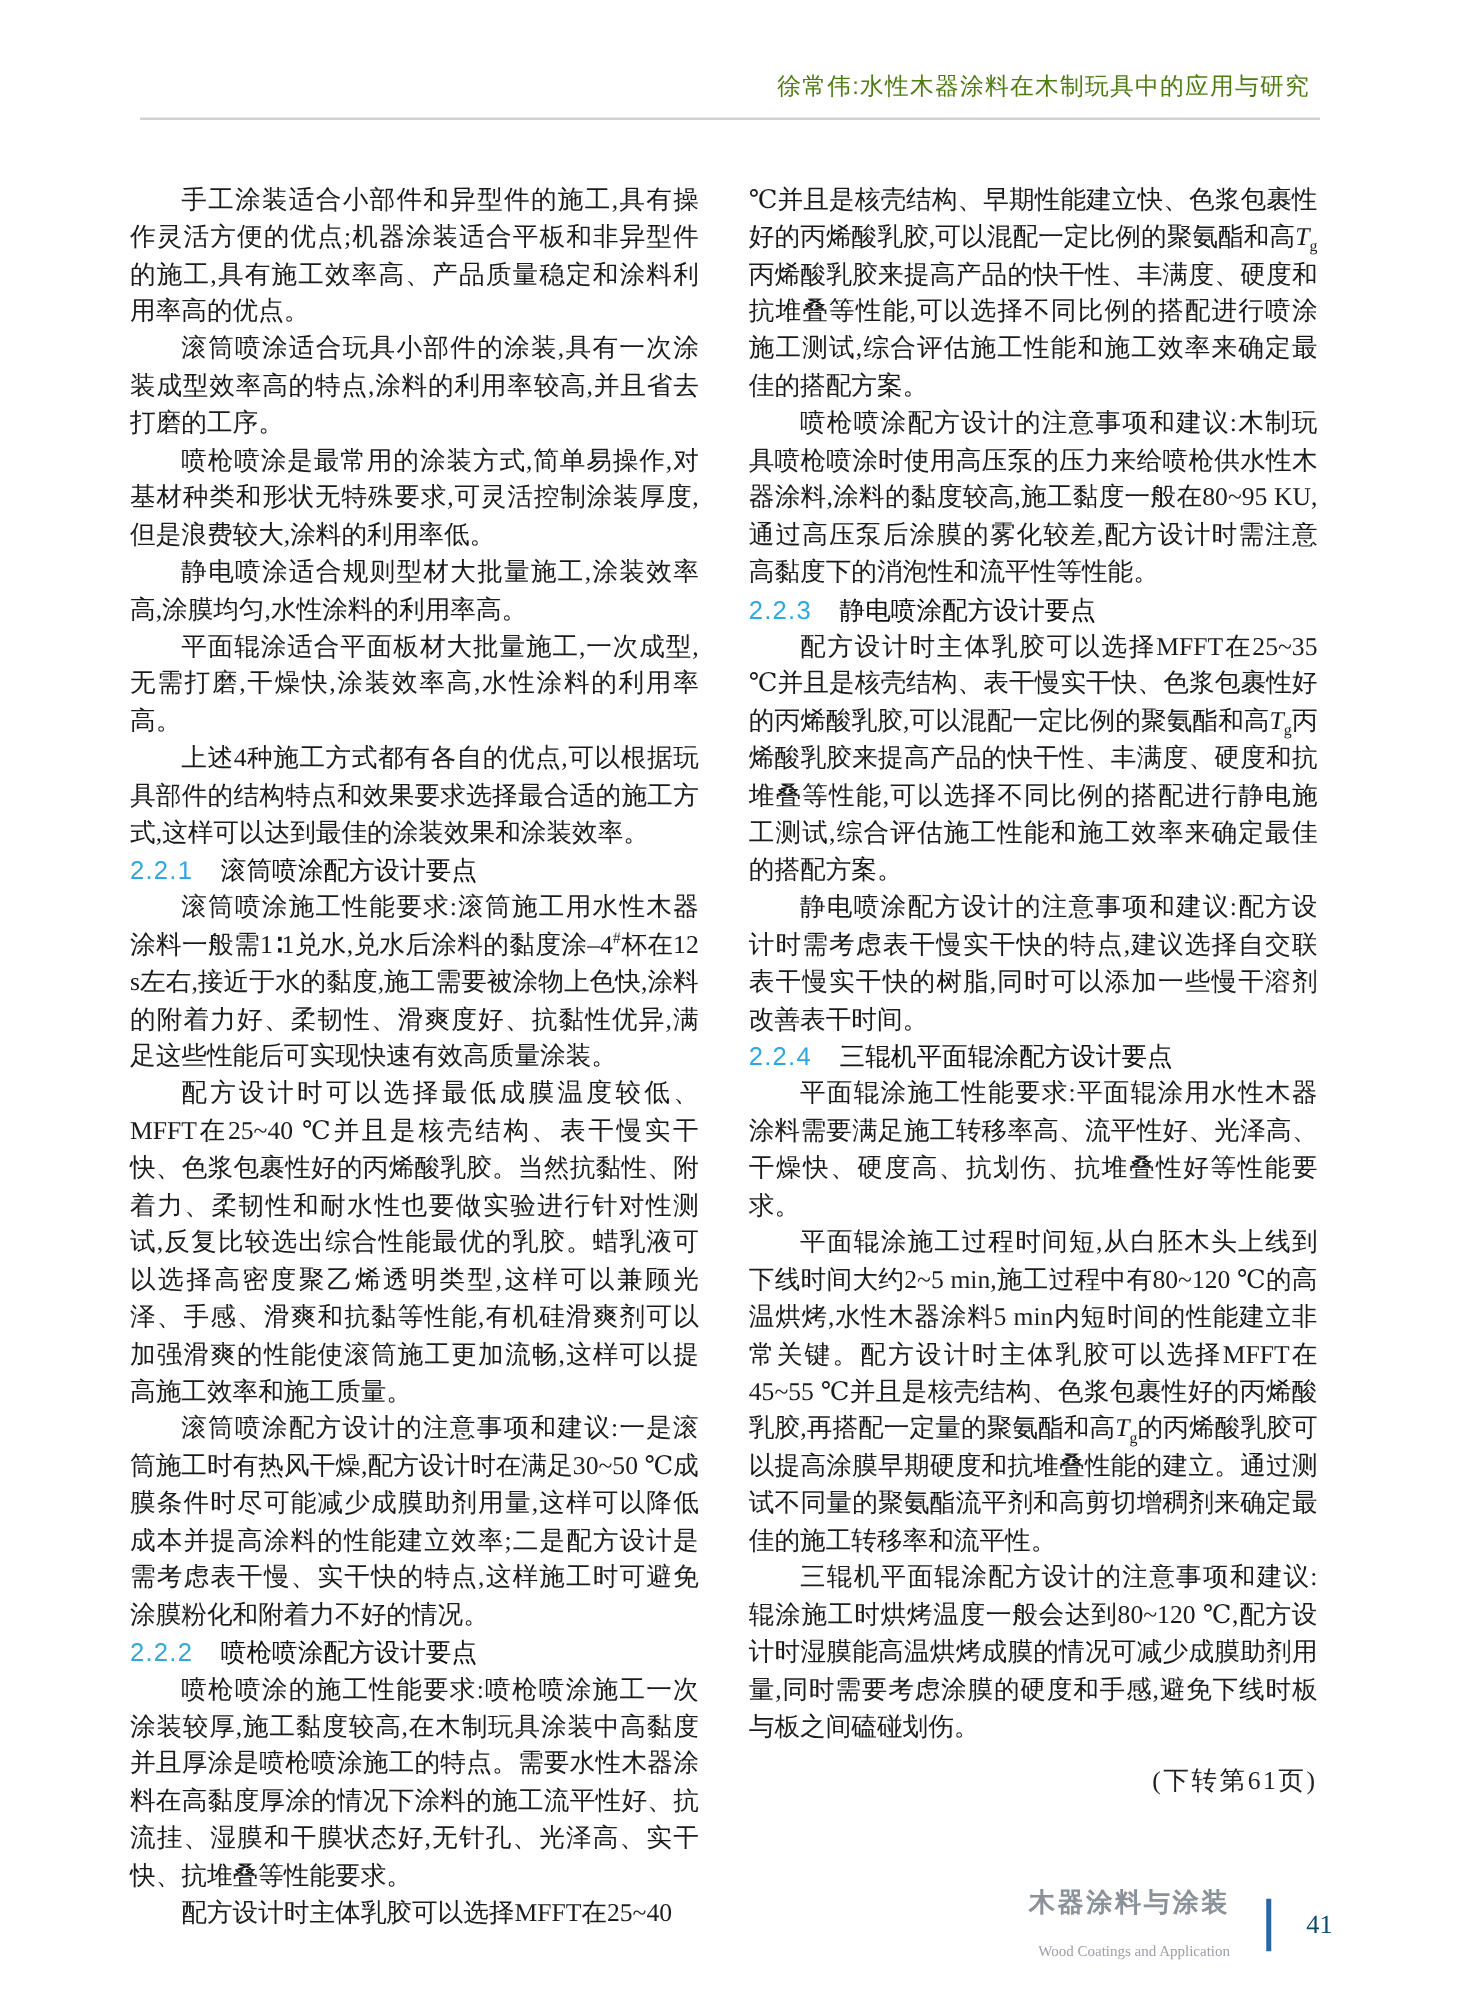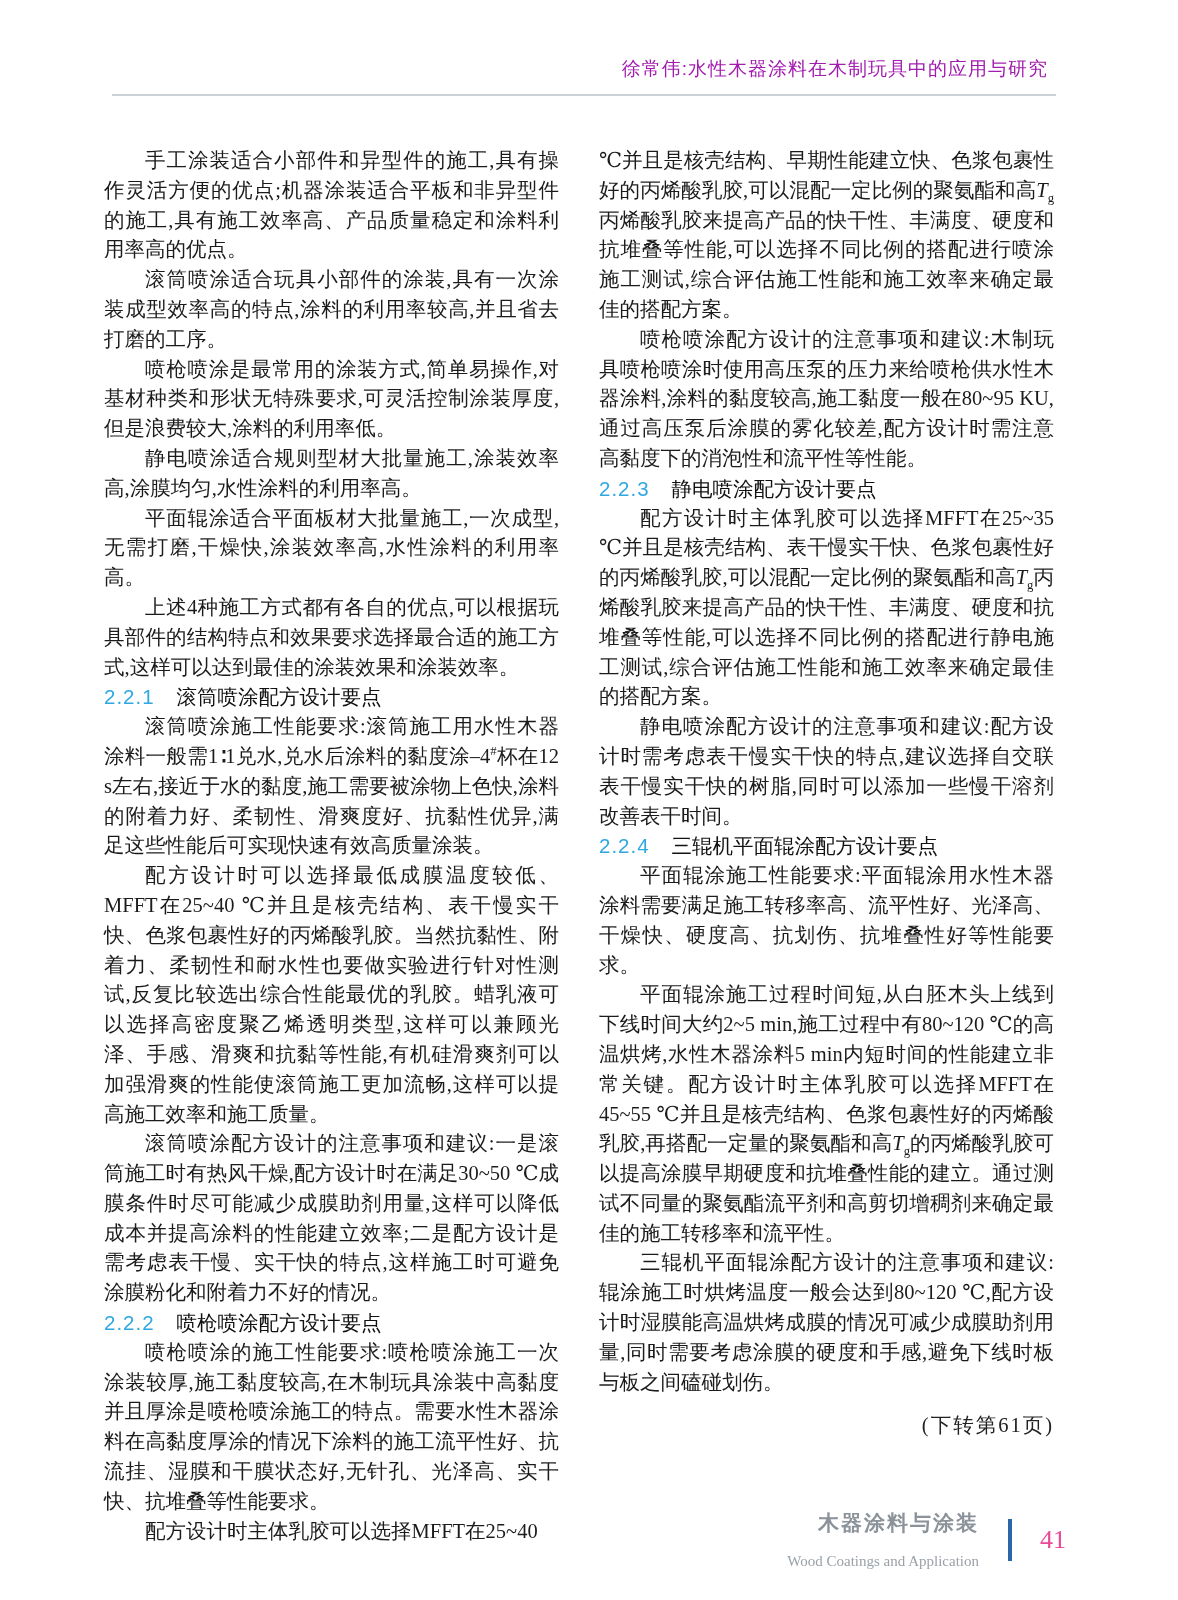--- a/index.html
+++ b/index.html
@@ -9,21 +9,21 @@
     background:#ffffff;
     overflow:hidden;
     font-family:"Liberation Serif","DejaVu Serif",serif;
     color:#1b1b1b;
   }
   
   .running-head{
     position:absolute;top:56px;right:130px;
     font-family:"Liberation Sans","DejaVu Sans",sans-serif;
     font-size:19px;letter-spacing:1px;
-    color:#a21caf;
+    color:#4d7c0f;
   }
   .head-rule{
     position:absolute;top:94px;left:112px;width:944px;height:2px;
     background:#cdd2d7;
   }
   
   .columns{
     position:absolute;top:146px;left:104px;width:950px;
     display:flex;gap:40px;
   }
@@ -51,26 +51,26 @@
     display:flex;align-items:center;gap:20px;
   }
   .footer-names{text-align:right;margin-right:9px;}
   .journal-cn{
     font-family:"Liberation Sans","DejaVu Sans",sans-serif;
     font-size:21px;font-weight:bold;letter-spacing:2px;color:#8b9299;
     line-height:23px;
   }
   .journal-en{
     font-family:"Liberation Serif","DejaVu Serif",serif;
-    font-size:15px;color:#9aa1a8;line-height:14px;margin-top:20px;
+    font-size:12px;color:#9aa1a8;line-height:14px;margin-top:20px;
   }
   .footer-bar{width:4px;height:42px;background:#2b66a8;margin-right:8px;}
   .page-num{
     font-family:"Liberation Serif","DejaVu Serif",serif;
-    font-size:26px;color:#ec4899;
+    font-size:21px;color:#0c4a6e;
   }
 </style>
 </head>
 <body>
 
 <div class="page">
 
   <div class="running-head">徐常伟:水性木器涂料在木制玩具中的应用与研究</div>
   <div class="head-rule"></div>
 

